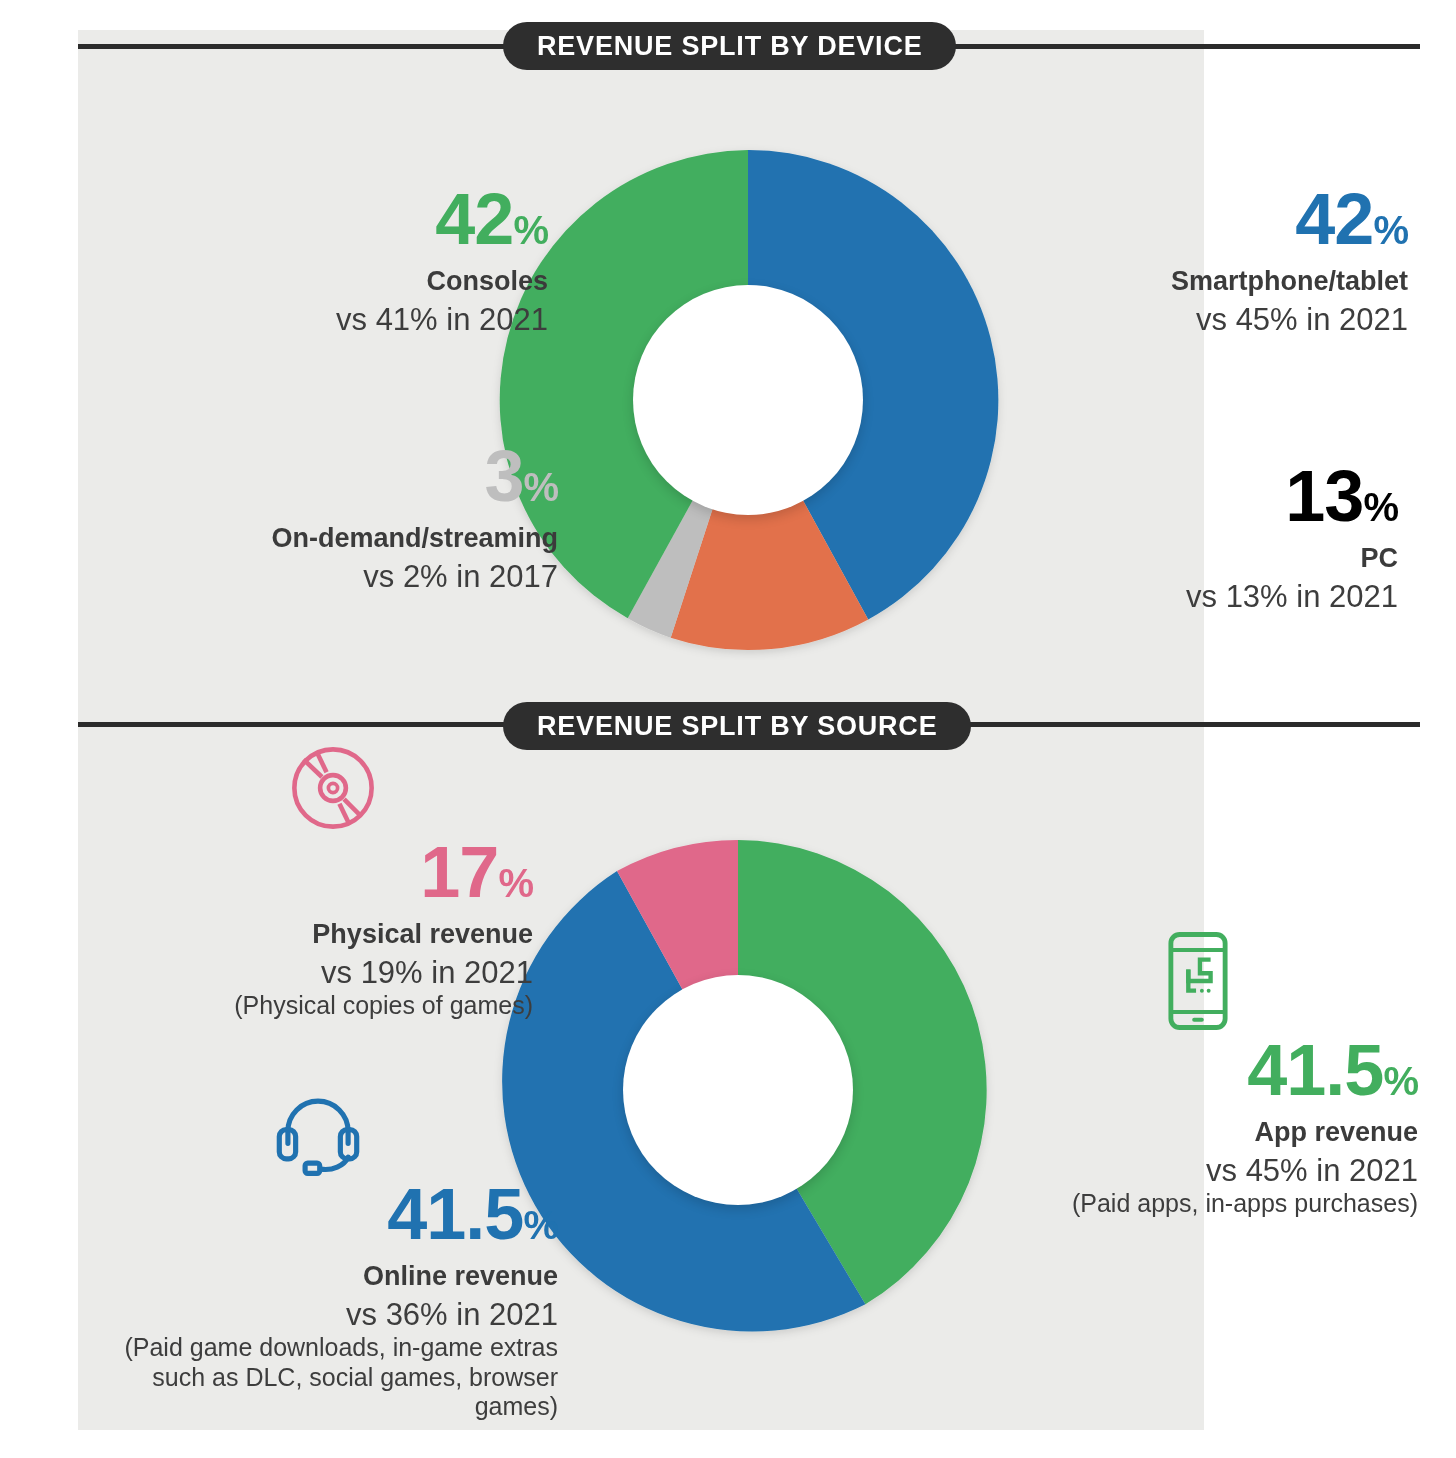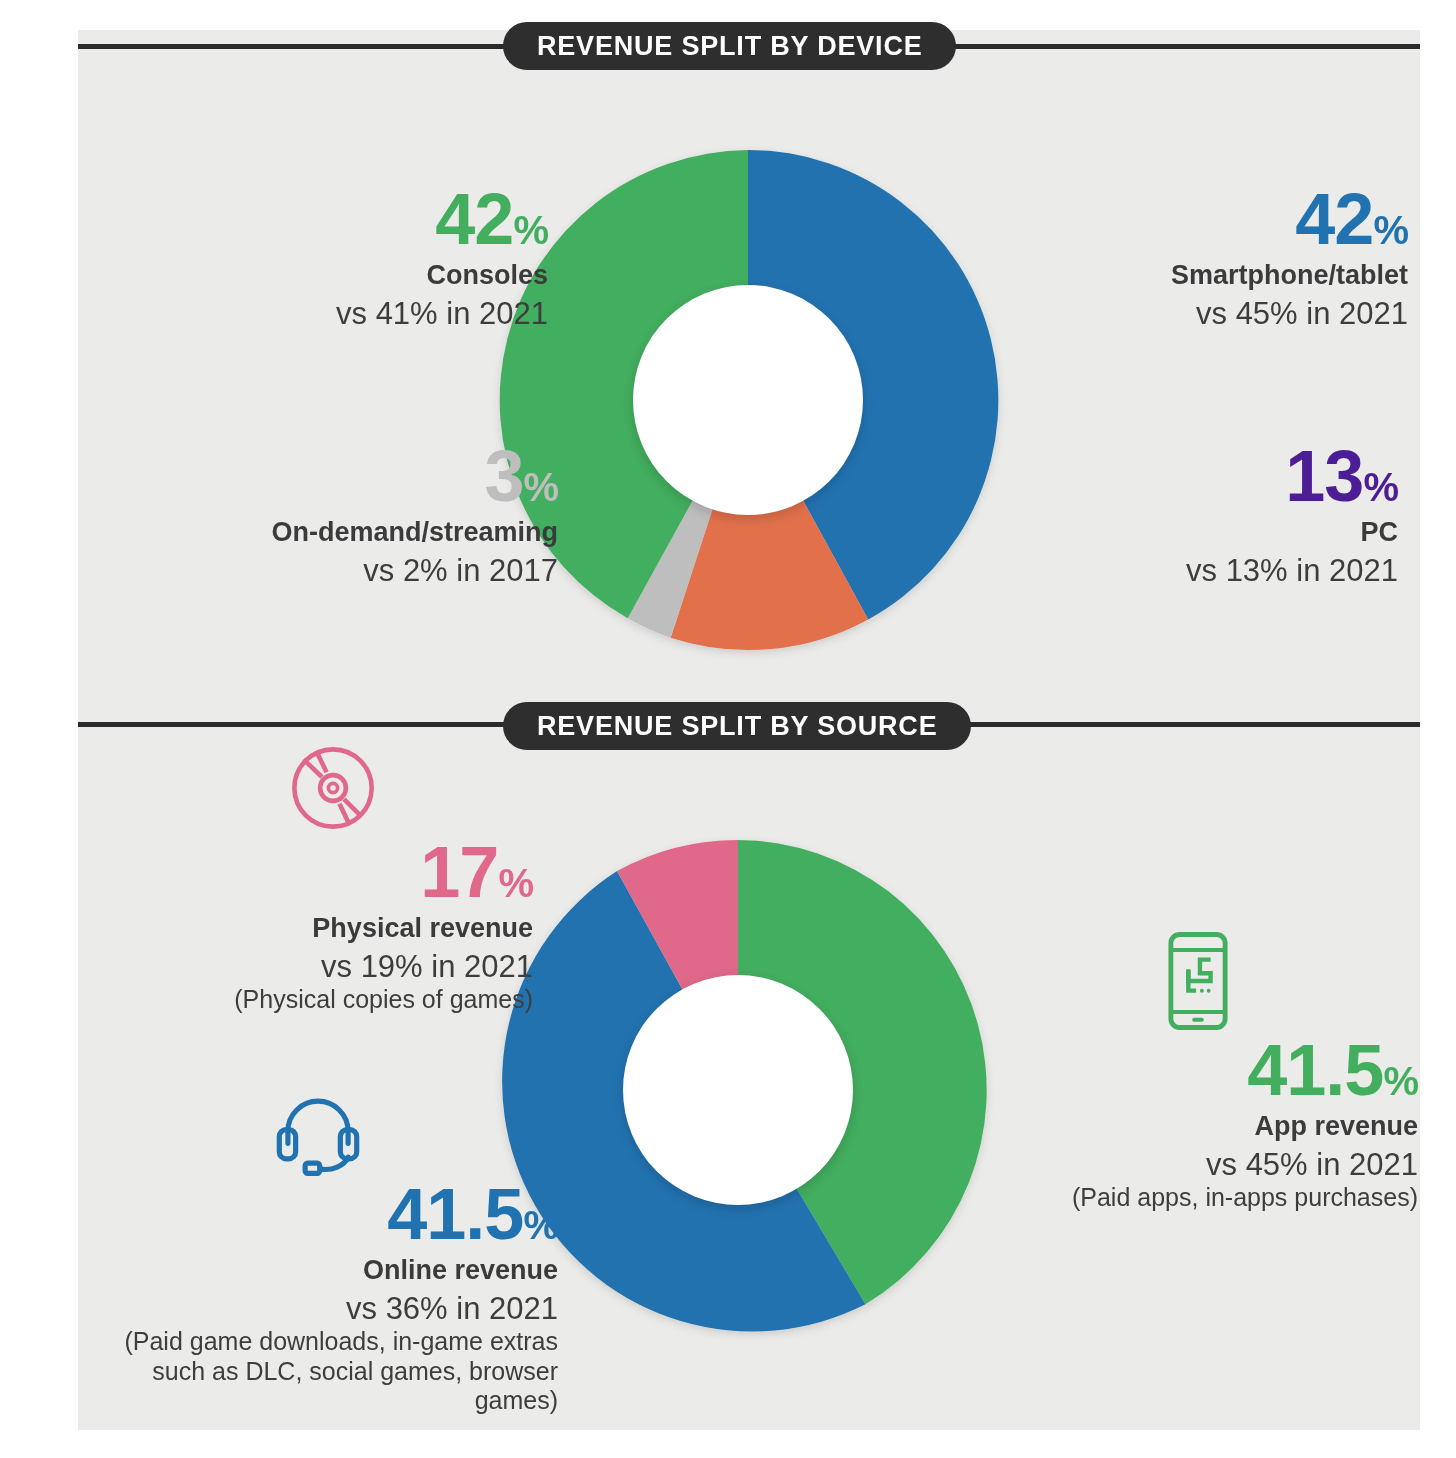--- a/index.html
+++ b/index.html
@@ -5,21 +5,21 @@
   * { margin:0; padding:0; box-sizing:border-box; }
   html, body {
     width:1456px; height:1458px;
     background:#ffffff;
     font-family:"Liberation Sans", sans-serif;
     overflow:hidden;
   }
   .page {
     position:absolute;
     left:78px; top:30px;
-    width:1342px; height:1400px;
+    width:1126px; height:1400px;
     background:#ebebe9;
   }
 
   
   .rule {
     position:absolute;
     left:0; width:1342px;
     height:5px; background:#2b2b2b;
   }
   #rule-top { top:14px; }
@@ -64,21 +64,21 @@
     font-weight:bold;
     line-height:0.95;
     letter-spacing:-1px;
     white-space:nowrap;
   }
   .stat .pct .sym { font-size:40px; }
   .stat .name {
     font-size:27px;
     font-weight:bold;
     color:#3b3b3b;
-    margin-top:7px;
+    margin-top:13px;
     line-height:1.12;
     white-space:nowrap;
   }
   .stat .sub {
     font-size:31px;
     color:#3d3d3d;
     margin-top:5px;
     line-height:1.18;
   }
   .stat .note {
@@ -141,21 +141,21 @@
     <div class="sub">vs 2% in 2017</div>
   </div>
 
   <div class="stat" id="stat-smartphone">
     <div class="pct" style="color:#2072b0;"><span>42</span><span class="sym">%</span></div>
     <div class="name">Smartphone/tablet</div>
     <div class="sub">vs 45% in 2021</div>
   </div>
 
   <div class="stat" id="stat-pc">
-    <div class="pct" style="color:#4c1d95;"><span>13</span><span class="sym">%</span></div>
+    <div class="pct" style="color:#000000;margin-top:20px;"><span>13</span><span class="sym">%</span></div>
     <div class="name">PC</div>
     <div class="sub">vs 13% in 2021</div>
   </div>
 
   <div class="rule" id="rule-mid"></div>
   <div class="pill" id="pill-source">REVENUE SPLIT BY SOURCE</div>
 
   <div class="donut-wrap" id="donut2-wrap">
     <svg width="520" height="520" viewBox="0 0 520 520">
       <defs>

